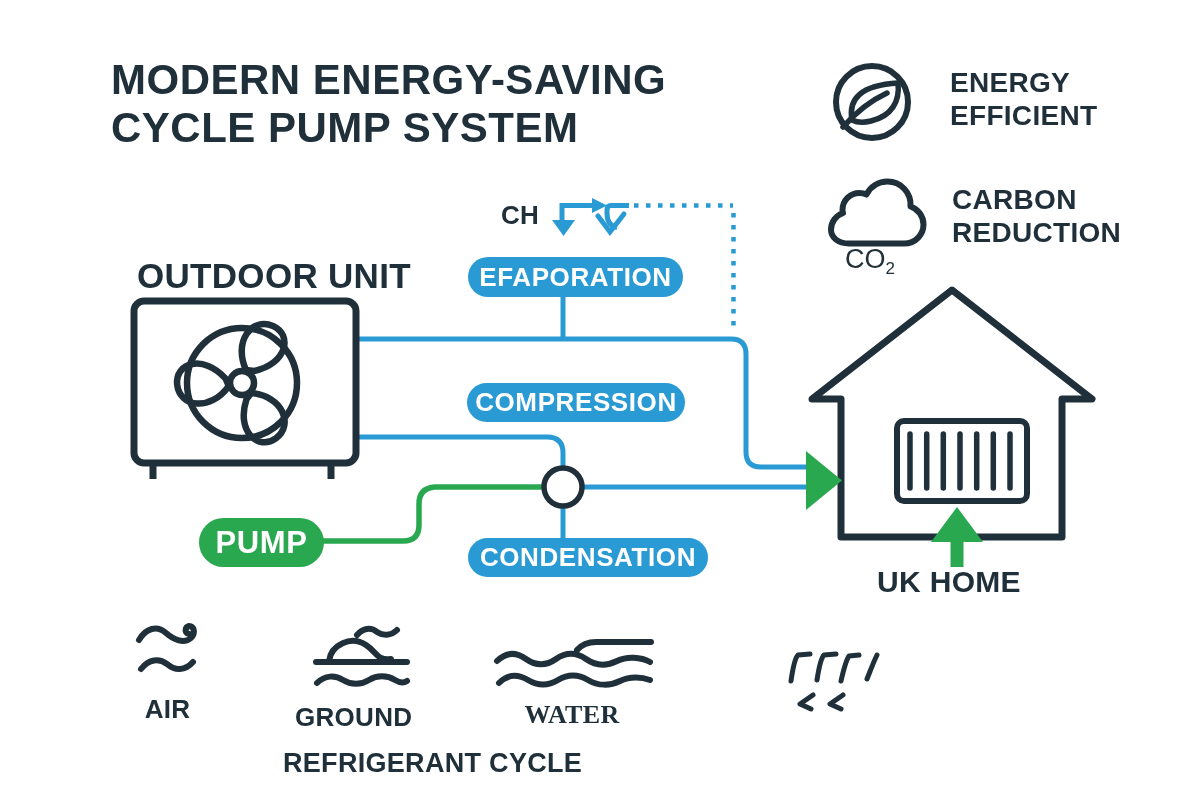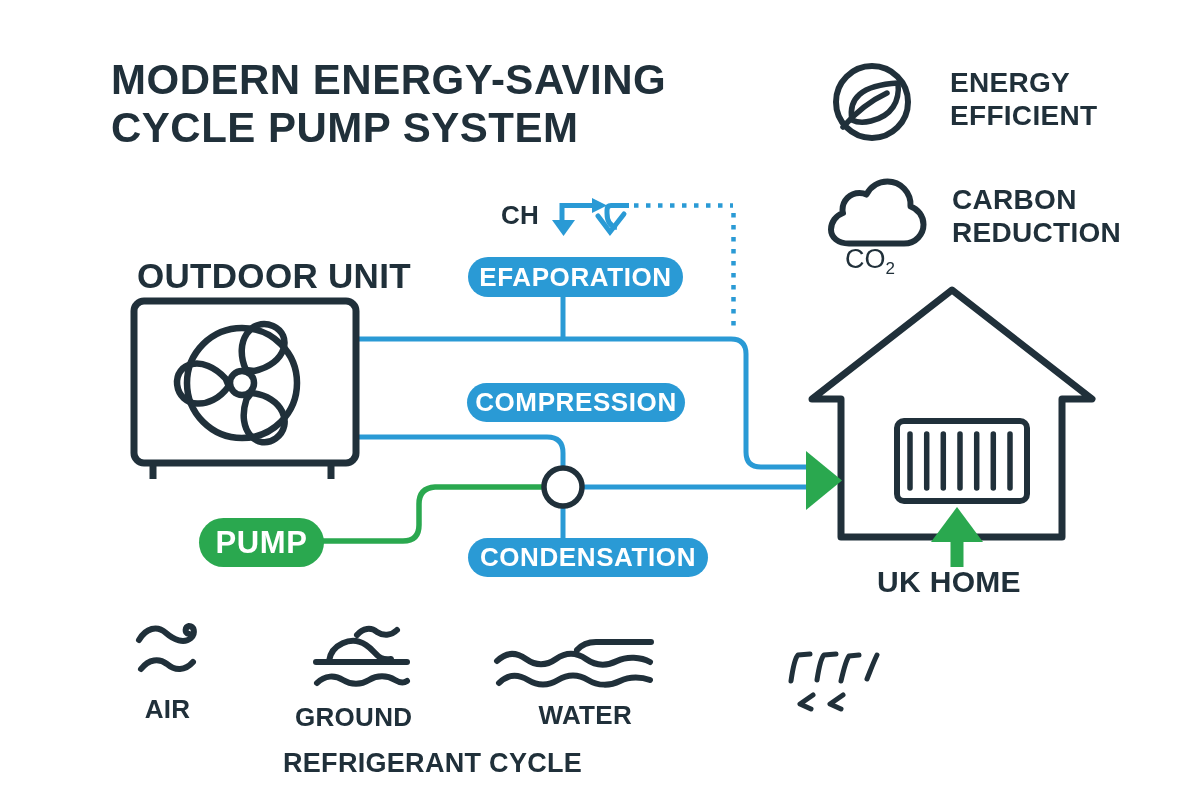--- a/index.html
+++ b/index.html
@@ -157,17 +157,17 @@
   <div class="abs pill pill-blue" style="left:468px; top:538px; width:240px; height:39px;">CONDENSATION</div>
 
   <div class="abs pill pill-green" style="left:199px; top:518px; width:125px; height:49px; font-size:31px;">PUMP</div>
 
   <div class="abs lbl" style="left:868px; top:565px; width:162px; text-align:center; font-size:30px;">UK HOME</div>
 
   <div class="abs lbl" style="left:125px; top:694px; width:85px; text-align:center; font-size:26px;">AIR</div>
 
   <div class="abs lbl" style="left:295px; top:702px; width:135px; text-align:left; font-size:26px;">GROUND</div>
 
-  <div class="abs lbl" style="left:512px; top:700px; width:120px; text-align:right; font-size:26px;">WATER</div>
+  <div class="abs lbl" style="left:512px; top:700px; width:120px; text-align:center; font-size:26px;font-family:Liberation Serif, serif;">WATER</div>
 
   <div class="abs lbl" style="left:283px; top:748px; font-size:27px;">REFRIGERANT CYCLE</div>
 
 </div>
 
 </body></html>

